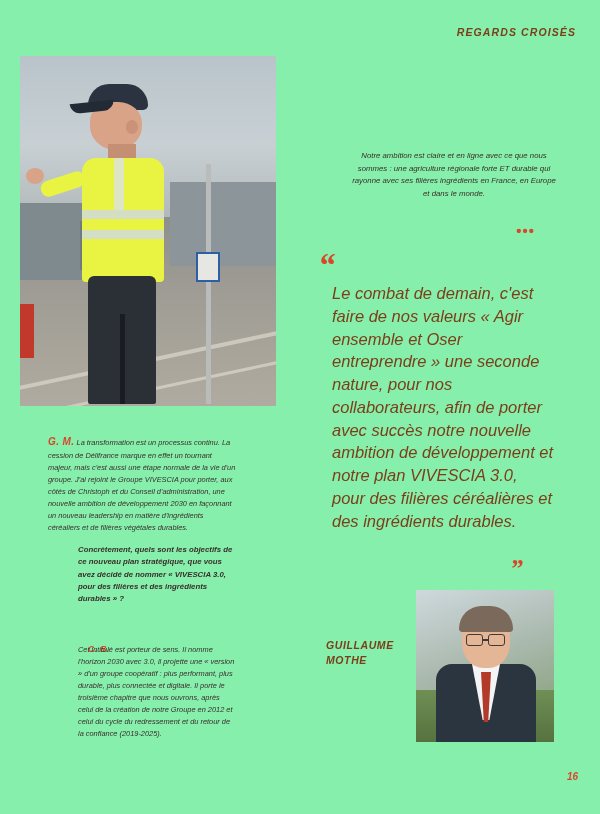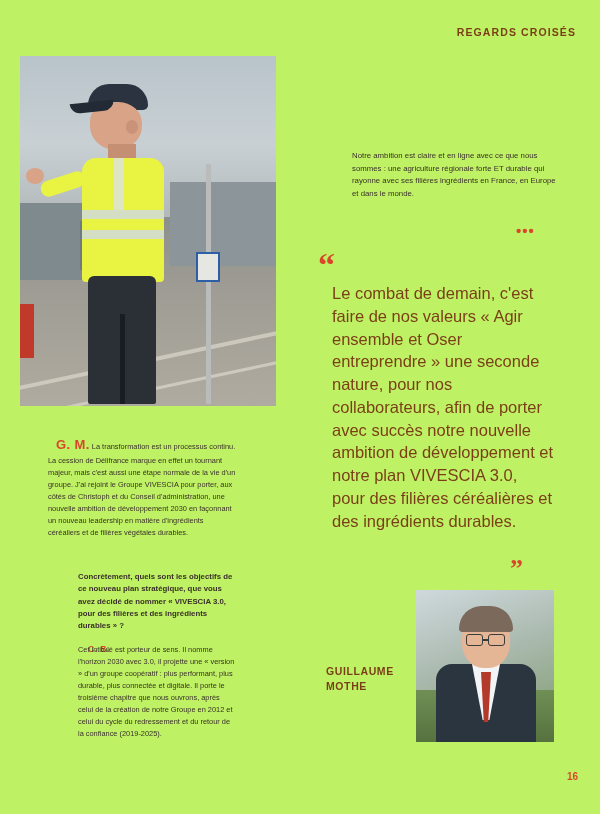--- a/index.html
+++ b/index.html
@@ -12,21 +12,22 @@
     width: 600px;
     height: 814px;
     position: relative;
     font-family: "Liberation Sans", sans-serif;
     overflow: hidden;
   }
 
   .page {
     position: absolute;
     inset: 0;
-    background: #bef264;
+    background: #86efac;
+    font-style: italic;
   }
 
   
   .header-title {
     position: absolute;
     top: 26px;
     right: 24px;
     font-family: "Liberation Sans", sans-serif;
     font-size: 10.5px;
     letter-spacing: 1.1px;
@@ -146,20 +147,21 @@
   
   .intro-text {
     position: absolute;
     left: 352px;
     top: 150px;
     width: 204px;
     font-size: 7.8px;
     line-height: 1.62;
     color: #3a2f2a;
     font-family: "Liberation Sans", sans-serif;
+    text-align: center;
   }
   .dots {
     position: absolute;
     left: 516px;
     top: 222px;
     color: #D9472B;
     font-size: 15px;
     letter-spacing: 1px;
     font-weight: bold;
   }
@@ -253,44 +255,42 @@
     left: 326px;
     top: 638px;
     width: 86px;
     font-size: 10.5px;
     font-weight: bold;
     line-height: 1.45;
     letter-spacing: .6px;
     color: #7B3F18;
     text-transform: uppercase;
     text-align: left;
-    margin-top: 26px;
   }
 
   
   .body-col {
     position: absolute;
     left: 48px;
     top: 434px;
     width: 188px;
     font-size: 7.4px;
     line-height: 1.62;
     color: #3a2f2a;
   }
   .speaker {
     color: #D9472B;
     font-weight: bold;
-    font-size: 13px;
+    font-size: 10px;
     letter-spacing: .4px;
-    margin-left: 8px;
   }
   .qa-block {
     position: absolute;
     left: 78px;
-    top: 571px;
+    top: 544px;
     width: 158px;
     font-size: 7.8px;
     line-height: 1.58;
     font-weight: bold;
     color: #3a2f2a;
   }
   .answer-block {
     position: absolute;
     left: 48px;
     top: 644px;

